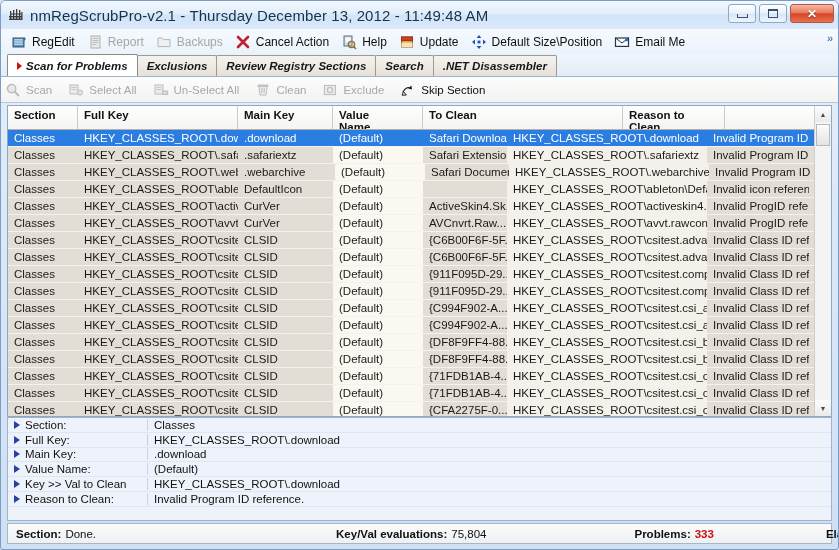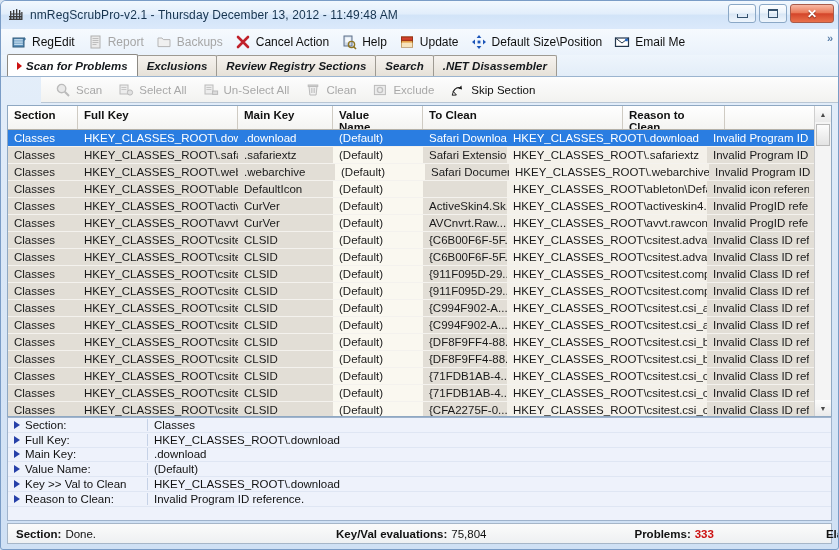--- a/index.html
+++ b/index.html
@@ -25,21 +25,21 @@
     display: flex; align-items: center;
     padding: 0 4px 0 7px;
     background: linear-gradient(to bottom, #f2f8fe 0%, #e2eefb 45%, #d2e4f8 52%, #dbe9fb 100%);
     position: relative;
   }
   .title-icon {
     width: 16px; height: 16px; margin-right: 6px;
     position: relative; flex: none;
   }
   .title-text {
-    font-size: 12px; color: #16334e; font-weight: 400;
+    font-size: 15px; color: #16334e; font-weight: 400;
     white-space: nowrap; letter-spacing: 0.1px;
   }
   .wincontrols {
     position: absolute; right: 4px; top: 3px;
     display: flex; gap: 3px;
   }
   .winbtn {
     width: 28px; height: 19px;
     border: 1px solid #8ba8c6;
     border-radius: 3px;
@@ -109,24 +109,23 @@
     width: 0; height: 0;
     border-left: 5px solid #cc1111;
     border-top: 4px solid transparent;
     border-bottom: 4px solid transparent;
   }
 
   
   .actionbar {
     height: 26px;
     display: flex; align-items: center;
-    padding-left: 10px;
+    padding-left: 0;
     background: linear-gradient(to bottom, #fdfdfd 0%, #f2f2f0 100%);
     border-bottom: 1px solid #b9c6d4;
-    margin-left: 40px;
   }
   .act {
     display: flex; align-items: center; gap: 5px;
     padding: 2px 12px 2px 4px;
     font-size: 11.5px; color: #0d0d0d; white-space: nowrap;
     cursor: pointer;
   }
   .act.disabled { color: #a8a8a8; cursor: default; }
 
   

